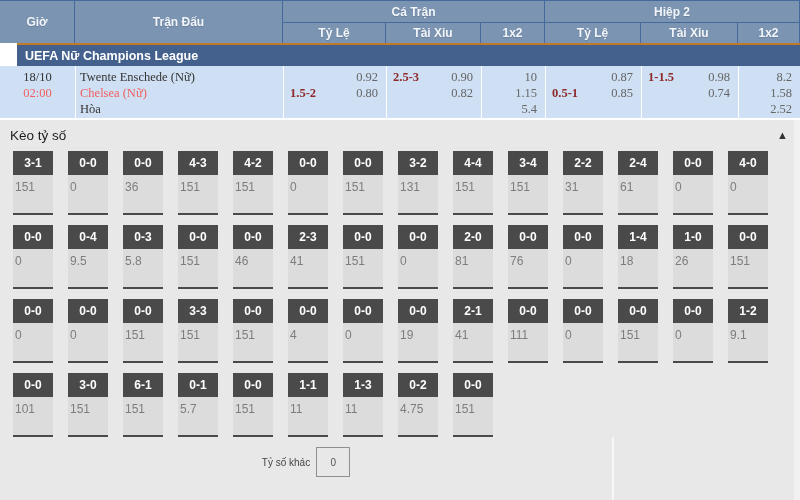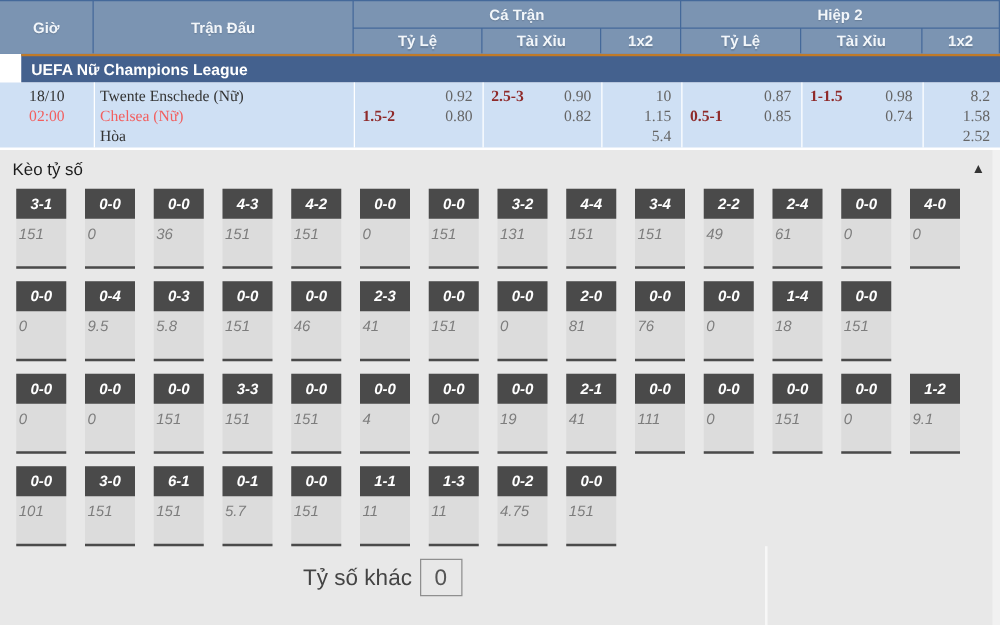--- a/index.html
+++ b/index.html
@@ -65,31 +65,30 @@
     padding:0 12px 0 10px;font-size:13.5px;color:#1c1c1c;cursor:pointer;
   }
   .collapse-icon{font-size:11px;color:#333;}
   .score-grid{padding:1px 0 0 13px;}
   .score-row{display:flex;margin-bottom:10px;}
   .score-cell{
     width:40px;height:62px;margin-right:15px;box-sizing:content-box;
     background:var(--cell_bg,#dcdcdc);
     border-bottom:2px solid var(--box_bg,#4a4a4a);
     cursor:pointer;
-    font-style:italic;
   }
   .score-box{
     height:24px;line-height:24px;background:var(--box_bg,#4a4a4a);
     color:#fff;font-size:12px;font-weight:bold;text-align:center;
   }
   .score-odds{padding:5px 2px 0 2px;font-size:12px;color:#7d7d7d;}
 
   .other-row{
     width:612px;margin-top:8px;display:flex;align-items:center;justify-content:center;
-    font-size:18px;color:#444;
+    font-size:10px;color:#444;
   }
   .other-box{
     width:32px;height:28px;margin-left:6px;border:1px solid #8f8f8f;
     display:flex;align-items:center;justify-content:center;color:#555;background:transparent;
   }
 
   
   .v-divider{position:absolute;left:612px;top:317px;bottom:0;width:2px;background:#f7f7f7;}
   .h-scrollbar{position:absolute;left:17px;bottom:2px;width:595px;height:4px;background:#909090;}
   .v-scroll-track{position:absolute;right:0;top:0;bottom:0;width:6px;background:#f1f1f1;}
@@ -219,21 +218,21 @@
           <div class="score-cell">
             <div class="score-box">4-4</div>
             <div class="score-odds">151</div>
           </div>
           <div class="score-cell">
             <div class="score-box">3-4</div>
             <div class="score-odds">151</div>
           </div>
           <div class="score-cell">
             <div class="score-box">2-2</div>
-            <div class="score-odds">49</div>
+            <div class="score-odds">31</div>
           </div>
           <div class="score-cell">
             <div class="score-box">2-4</div>
             <div class="score-odds">61</div>
           </div>
           <div class="score-cell">
             <div class="score-box">0-0</div>
             <div class="score-odds">0</div>
           </div>
           <div class="score-cell">
@@ -282,20 +281,24 @@
             <div class="score-box">0-0</div>
             <div class="score-odds">76</div>
           </div>
           <div class="score-cell">
             <div class="score-box">0-0</div>
             <div class="score-odds">0</div>
           </div>
           <div class="score-cell">
             <div class="score-box">1-4</div>
             <div class="score-odds">18</div>
+          </div>
+          <div class="score-cell">
+            <div class="score-box">1-0</div>
+            <div class="score-odds">26</div>
           </div>
           <div class="score-cell">
             <div class="score-box">0-0</div>
             <div class="score-odds">151</div>
           </div>
         </div>
         <div class="score-row">
           <div class="score-cell">
             <div class="score-box">0-0</div>
             <div class="score-odds">0</div>

